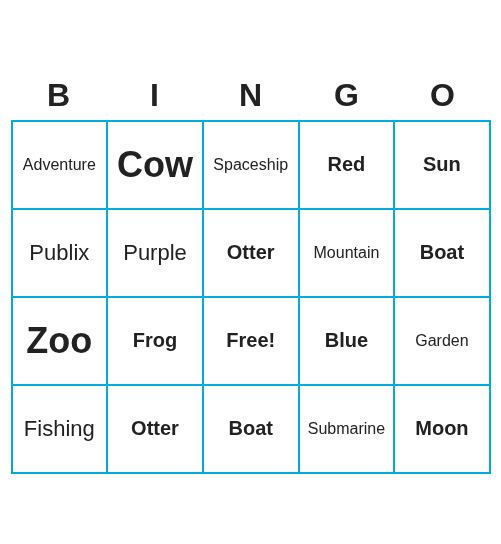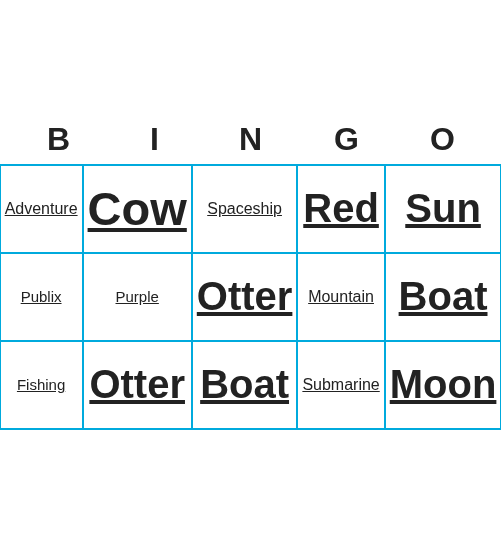--- a/index.html
+++ b/index.html
@@ -26,26 +26,25 @@
       border: 2px solid #00aadd;
     }
     .bingo-table td {
       border: 2px solid #00aadd;
       width: 96px;
       height: 88px;
       text-align: center;
       vertical-align: middle;
       padding: 4px;
       color: #222;
-      text-decoration: underline;
     }
     .cell-sm { font-size: 16px; }
-    .cell-md { font-size: 15px; }
-    .cell-lg { font-size: 40px; font-weight: bold; }
-    .cell-xl { font-size: 47px; font-weight: bold; }
+    .cell-md { font-size: 22px; }
+    .cell-lg { font-size: 20px; font-weight: bold; }
+    .cell-xl { font-size: 36px; font-weight: bold; }
     table.outer {
       border-collapse: collapse;
     }
   </style>
 </head>
 <body>
 
 <div style="display:flex; flex-direction:column; align-items:center;">
   <table class="outer">
     <thead>
@@ -68,20 +67,27 @@
           <td class="cell-lg">Sun</td>
         </tr>
         <tr>
           <td class="cell-md">Publix</td>
           <td class="cell-md">Purple</td>
           <td class="cell-lg">Otter</td>
           <td class="cell-sm">Mountain</td>
           <td class="cell-lg">Boat</td>
         </tr>
         <tr>
+          <td class="cell-xl">Zoo</td>
+          <td class="cell-lg">Frog</td>
+          <td class="cell-lg">Free!</td>
+          <td class="cell-lg">Blue</td>
+          <td class="cell-sm">Garden</td>
+        </tr>
+        <tr>
           <td class="cell-md">Fishing</td>
           <td class="cell-lg">Otter</td>
           <td class="cell-lg">Boat</td>
           <td class="cell-sm">Submarine</td>
           <td class="cell-lg">Moon</td>
         </tr>
       </tbody>
   </table>
 </div>
 

